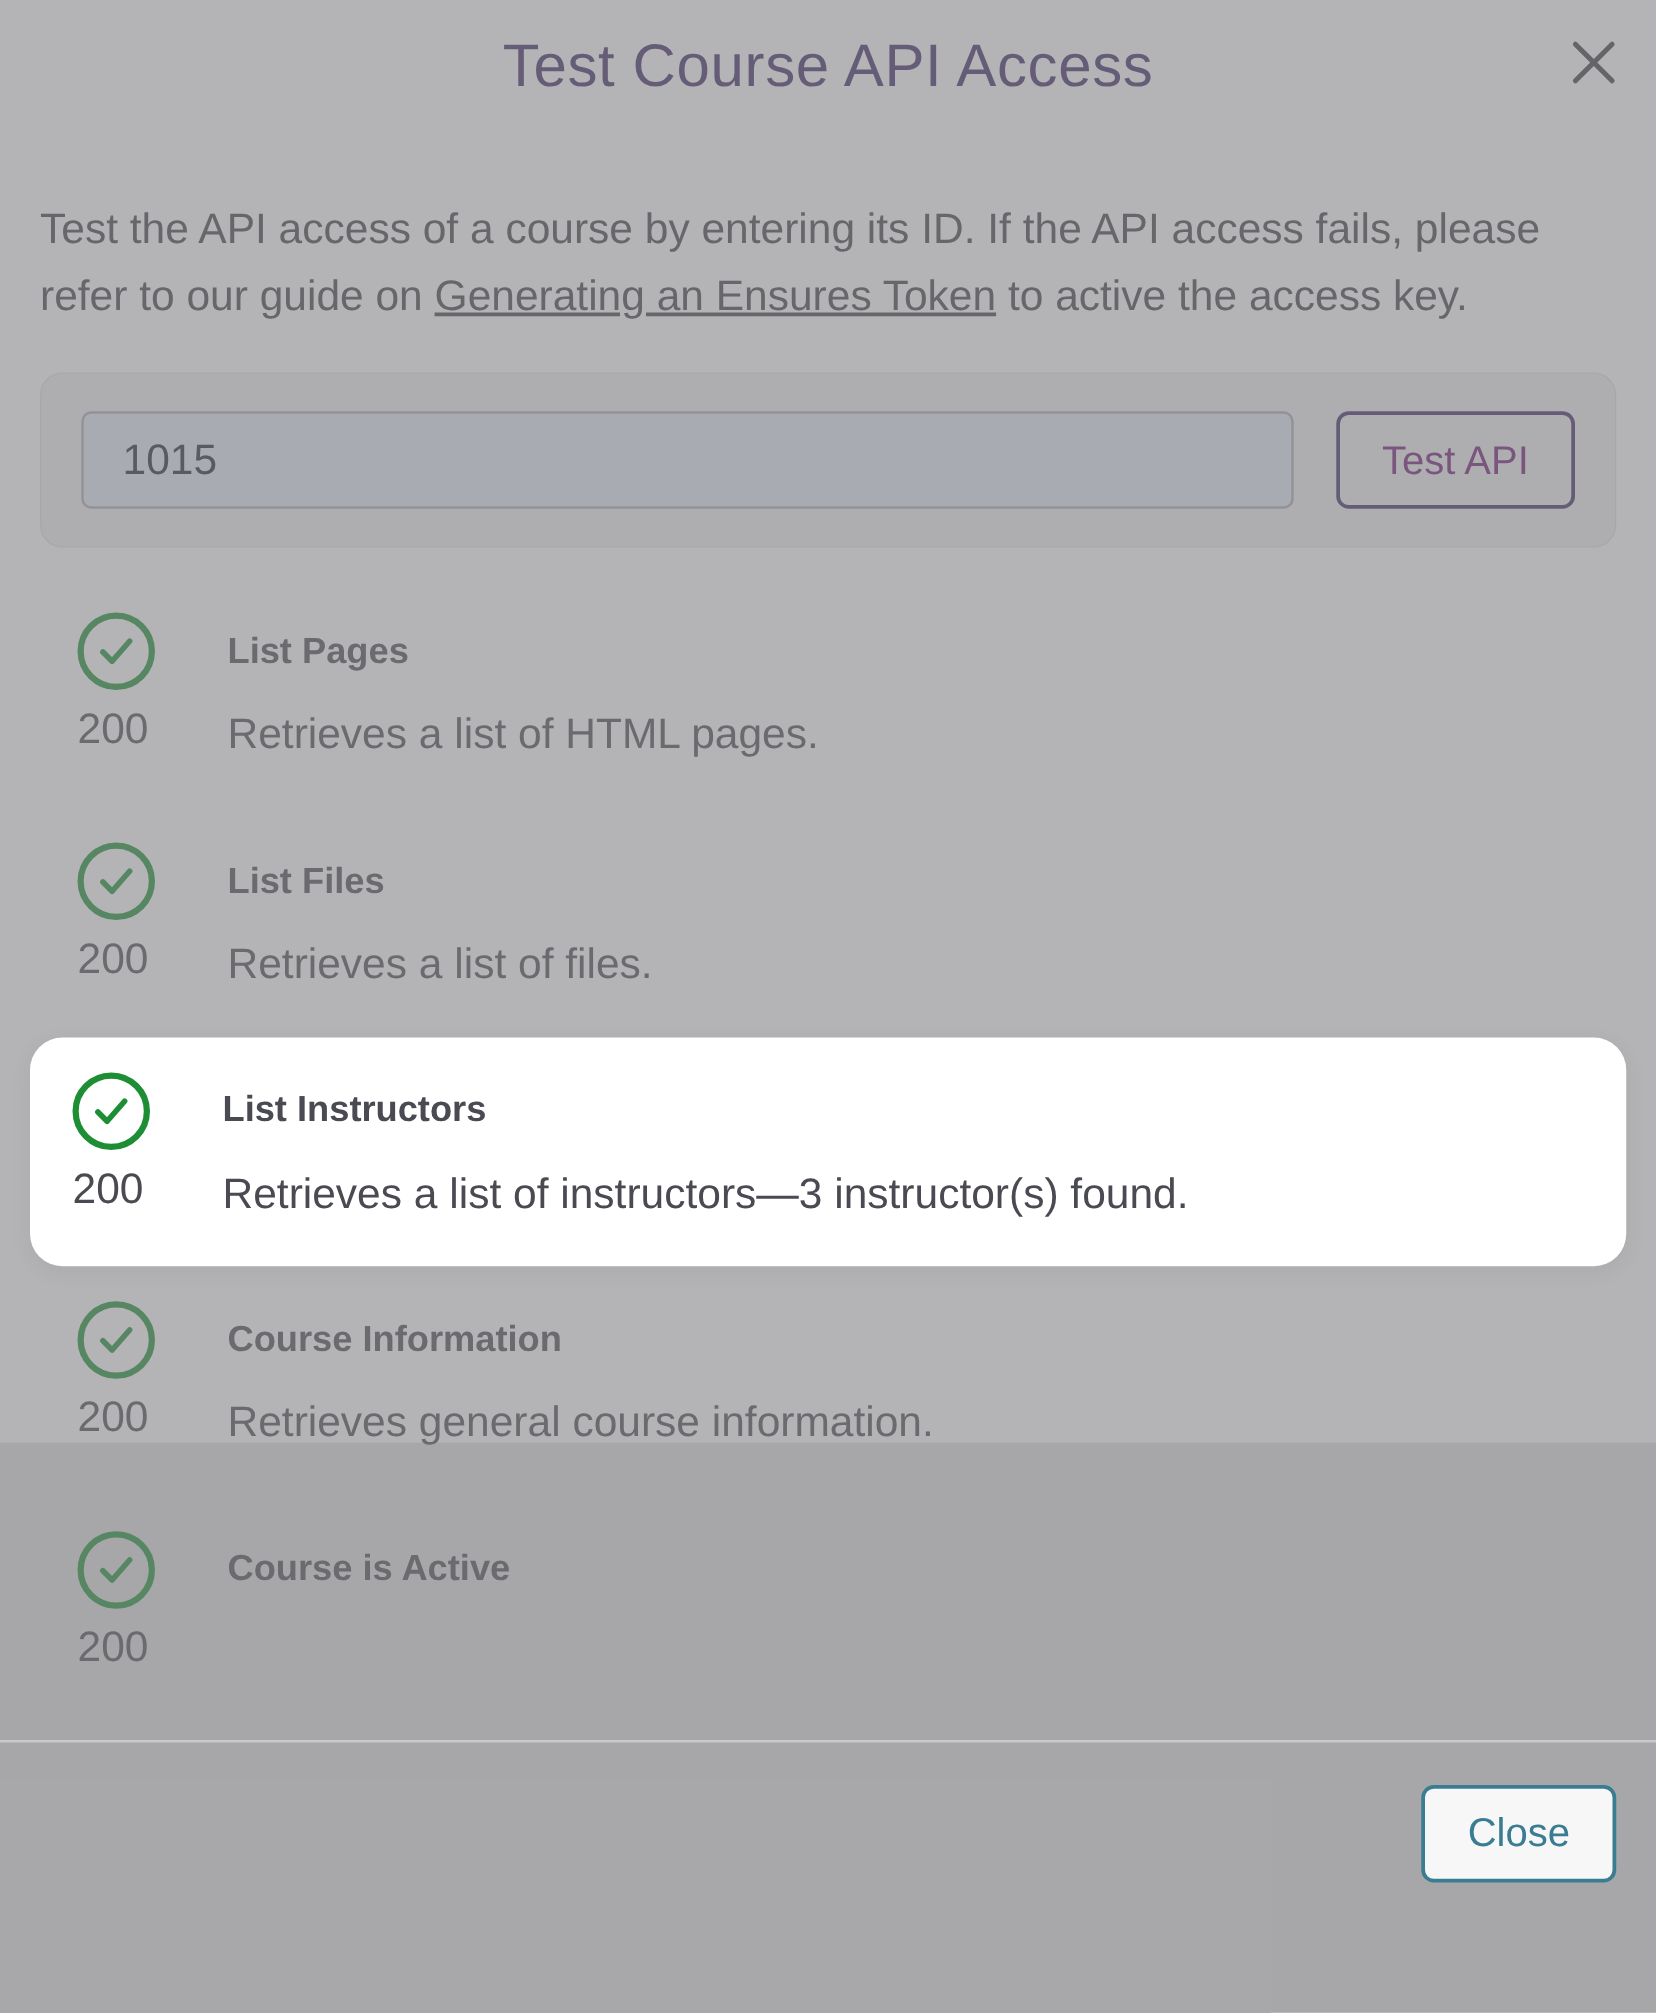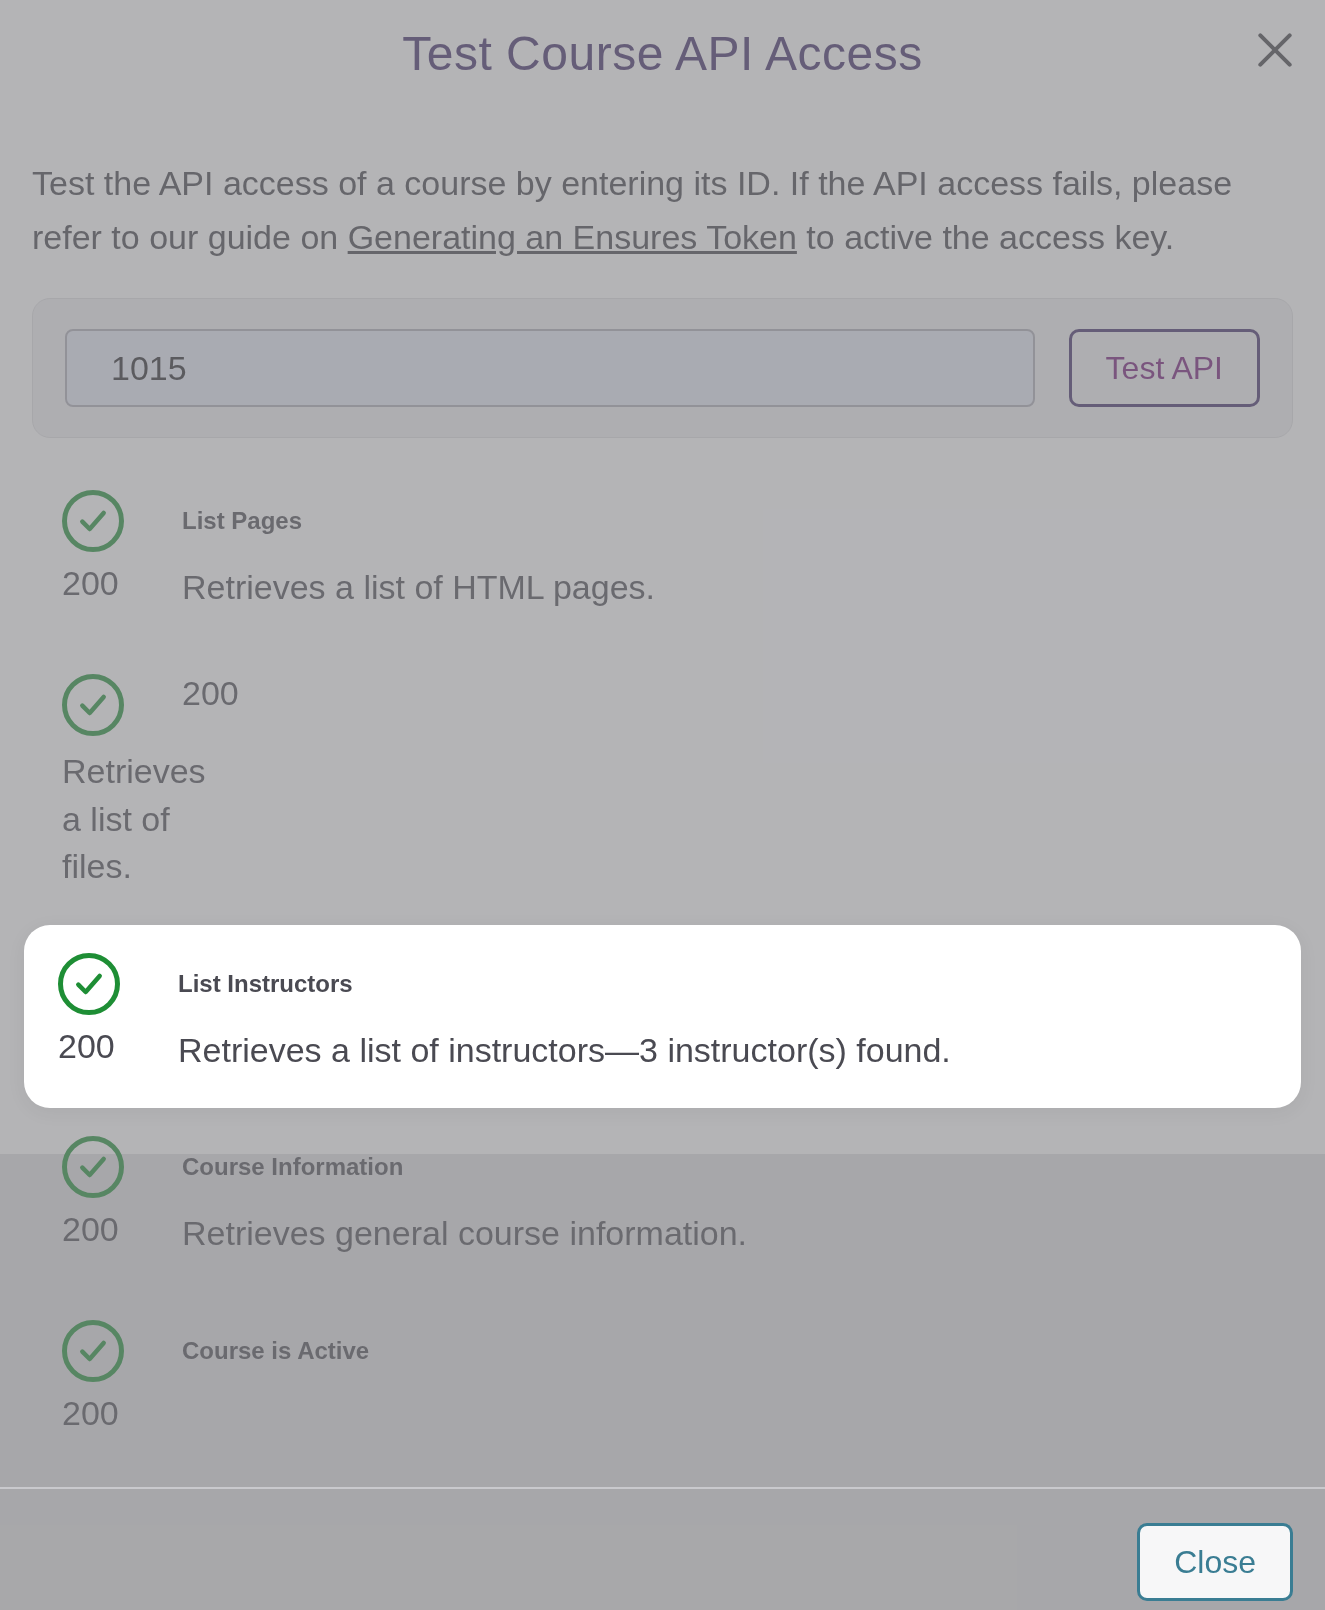--- a/index.html
+++ b/index.html
@@ -75,21 +75,21 @@
       margin-bottom: 10px;
     }
     .course-input {
       flex: 1;
       height: 78px;
       border: 2px solid #aaaab4;
       background: #e1e4f1;
       border-radius: 8px;
       font-size: 34px;
       color: #28282c;
-      padding: 0 44px;
+      padding: 0 31px;
       outline: none;
     }
     .test-api-btn {
       height: 78px;
       padding: 0 34px;
       border: 3px solid #3f2c66;
       border-radius: 10px;
       background: transparent;
       color: #701a75;
       font-size: 32px;
@@ -127,21 +127,21 @@
       display: flex;
       align-items: center;
       justify-content: center;
     }
     .status-icon svg { width: 32px; height: 32px; }
     .status-code {
       font-size: 34px;
       color: #4a4a52;
     }
     .row-title {
-      font-size: 24px;
+      font-size: 29px;
       font-weight: 600;
       color: #4a4a52;
       align-self: center;
     }
     .row-desc {
       font-size: 34px;
       color: #4a4a52;
       line-height: 1.4;
     }
     .modal-footer {
@@ -206,20 +206,21 @@
       <div class="row-desc">Retrieves a list of HTML pages.</div>
     </div>
         </div>
         <div class="result-wrap">
     <div class="result-row">
       <div class="status-icon">
         <svg viewBox="0 0 24 24" fill="none" stroke="#1e8e35" stroke-width="3.4" stroke-linecap="round" stroke-linejoin="round">
           <polyline points="4 12.5 9.5 18 20 6"></polyline>
         </svg>
       </div>
+      <div class="row-title">List Files</div>
       <div class="status-code">200</div>
       <div class="row-desc">Retrieves a list of files.</div>
     </div>
         </div>
         <div class="result-wrap highlight">
     <div class="result-row">
       <div class="status-icon">
         <svg viewBox="0 0 24 24" fill="none" stroke="#1e8e35" stroke-width="3.4" stroke-linecap="round" stroke-linejoin="round">
           <polyline points="4 12.5 9.5 18 20 6"></polyline>
         </svg>

